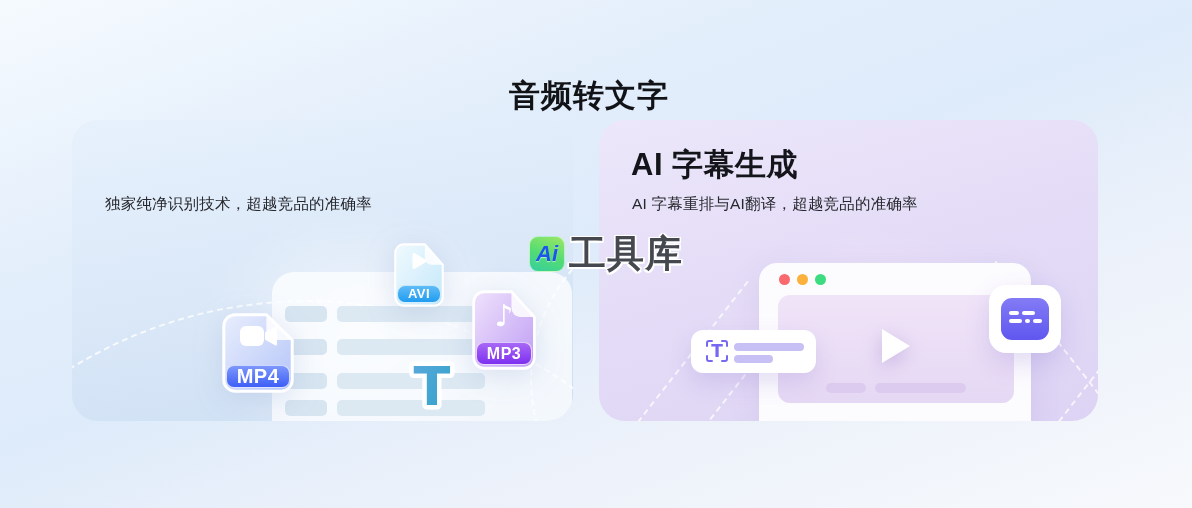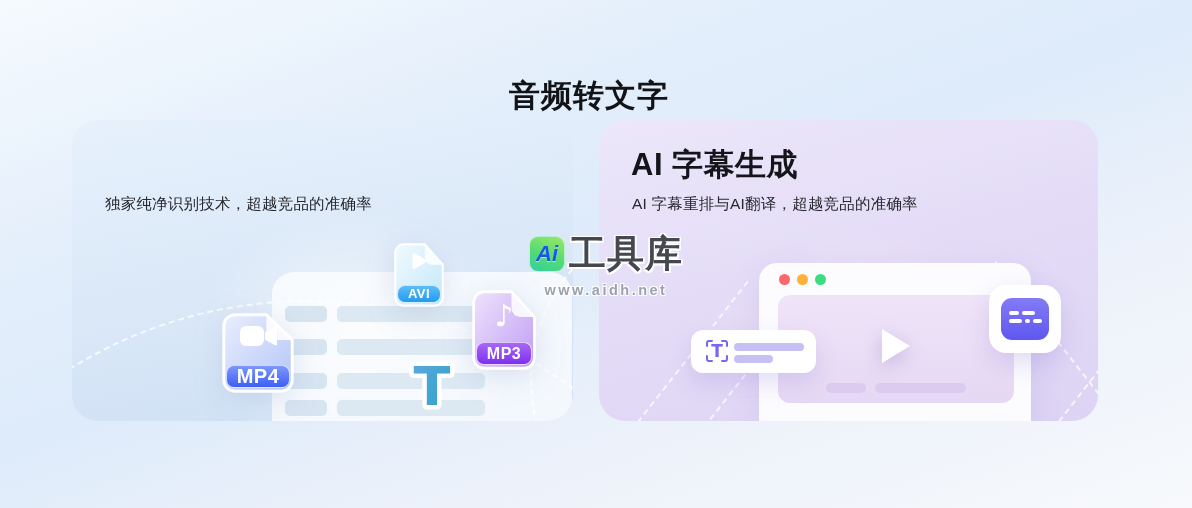--- a/index.html
+++ b/index.html
@@ -281,16 +281,15 @@
     </div>
   </section>
 
   <div class="watermark">
     <div class="wm-row">
       <span class="wm-logo">
           <i>Ai</i>
         </span>
       <span class="wm-brand">工具库</span>
     </div>
-    <div class="wm-url">www.aidh.net</div>
   </div>
 
 </div>
 
 </body></html>

